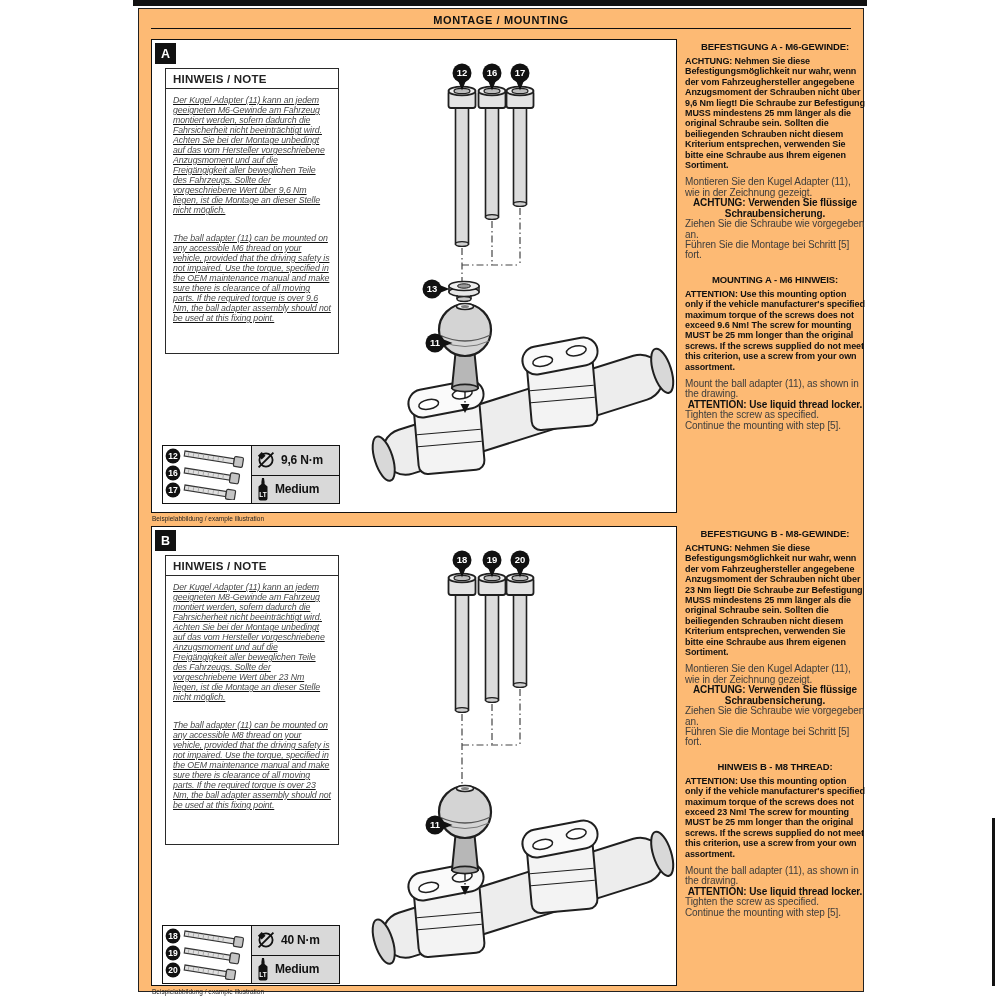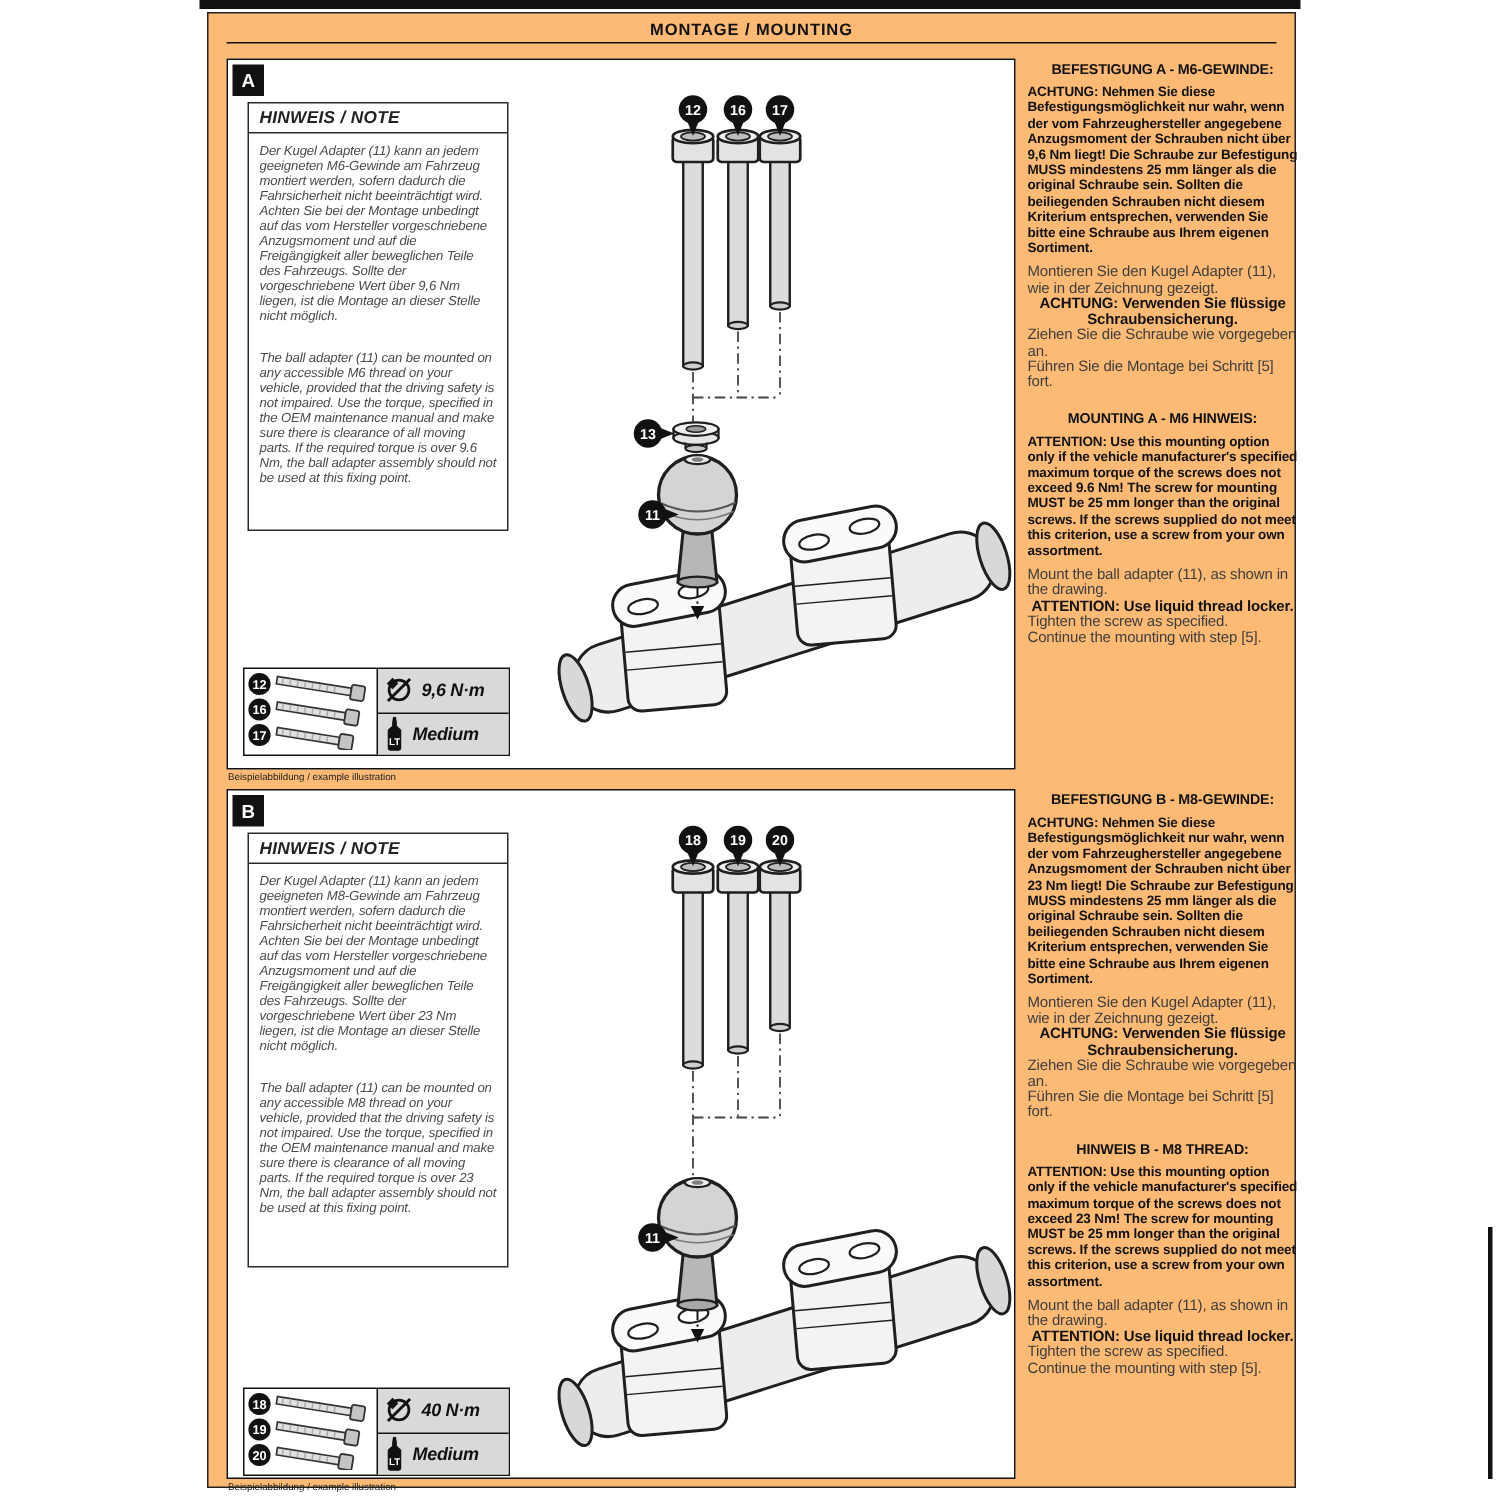--- a/index.html
+++ b/index.html
@@ -10,30 +10,30 @@
   .sheet-header{position:absolute;top:5px;left:0;right:0;text-align:center;font-weight:700;font-size:11px;letter-spacing:.6px;color:#111;}
   .header-rule{position:absolute;top:19px;left:12px;right:12px;border-top:1.5px solid #111;}
   .panel{position:absolute;left:12px;width:526px;border:1.5px solid #111;background:#fff;box-sizing:border-box;}
   #panel-0{top:30px;height:474px;}
   #panel-1{top:517px;height:460px;}
   .badge{position:absolute;left:3px;top:3px;width:21px;height:21px;background:#111;color:#fff;font-weight:700;font-size:12.5px;display:flex;align-items:center;justify-content:center;z-index:5;}
   .diagram{position:absolute;left:0;top:0;}
   .notebox{position:absolute;left:13px;top:28px;width:174px;border:1.5px solid #2a2a2a;background:#fff;box-sizing:border-box;z-index:4;}
   #note-0{height:286px;}
   #note-1{height:290px;}
-  .note-title{font-style:italic;font-weight:700;font-size:11.5px;color:#222;padding:4px 7px 3px;border-bottom:1.5px solid #2a2a2a;letter-spacing:.2px;}
-  .note-body{padding:6px 7px 4px;}
+  .note-title{font-weight:700;font-size:11.5px;color:#222;padding:4px 7px 3px;border-bottom:1.5px solid #2a2a2a;letter-spacing:.2px;}
+  .note-body{padding:6px 7px 4px;text-decoration:underline;}
   .note-p{font-style:italic;font-size:8.8px;line-height:10px;color:#4a4a4a;margin:0 0 18px;letter-spacing:-.1px;}
   .specbox{position:absolute;left:10px;width:176px;height:57px;border:1.5px solid #111;display:grid;grid-template-columns:88px 1fr;background:#fff;box-sizing:content-box;z-index:4;}
   #spec-0{top:405px;}
   #spec-1{top:398px;}
   .spec-rows{border-left:1.5px solid #111;display:grid;grid-template-rows:1fr 1fr;}
   .spec-row{background:#d9d9d9;display:flex;align-items:center;gap:5px;padding:0 4px;}
   .spec-row + .spec-row{border-top:1.5px solid #111;}
-  .spec-label{font-weight:700;font-size:12px;color:#111;letter-spacing:-.2px;font-style:italic;}
+  .spec-label{font-weight:700;font-size:12px;color:#111;letter-spacing:-.2px;}
   .caption{position:absolute;left:13px;font-size:6.5px;color:#222;}
   #caption-0{top:506px;}
   #caption-1{top:979px;}
   .rightcol{position:absolute;left:546px;width:180px;}
   #rightcol-0{top:32px;}
   #rightcol-1{top:519px;}
   .rc-heading{text-align:center;font-weight:700;font-size:9.5px;color:#111;margin:0 0 4px;letter-spacing:-.1px;}
   .rc-heading.later{margin-top:13px;}
   .rc-warning{font-weight:700;font-size:9px;line-height:10.4px;color:#111;margin:0 0 7px;letter-spacing:-.1px;}
   .rc-step{font-size:10px;line-height:10.4px;color:#3d3d3d;letter-spacing:-.1px;}

